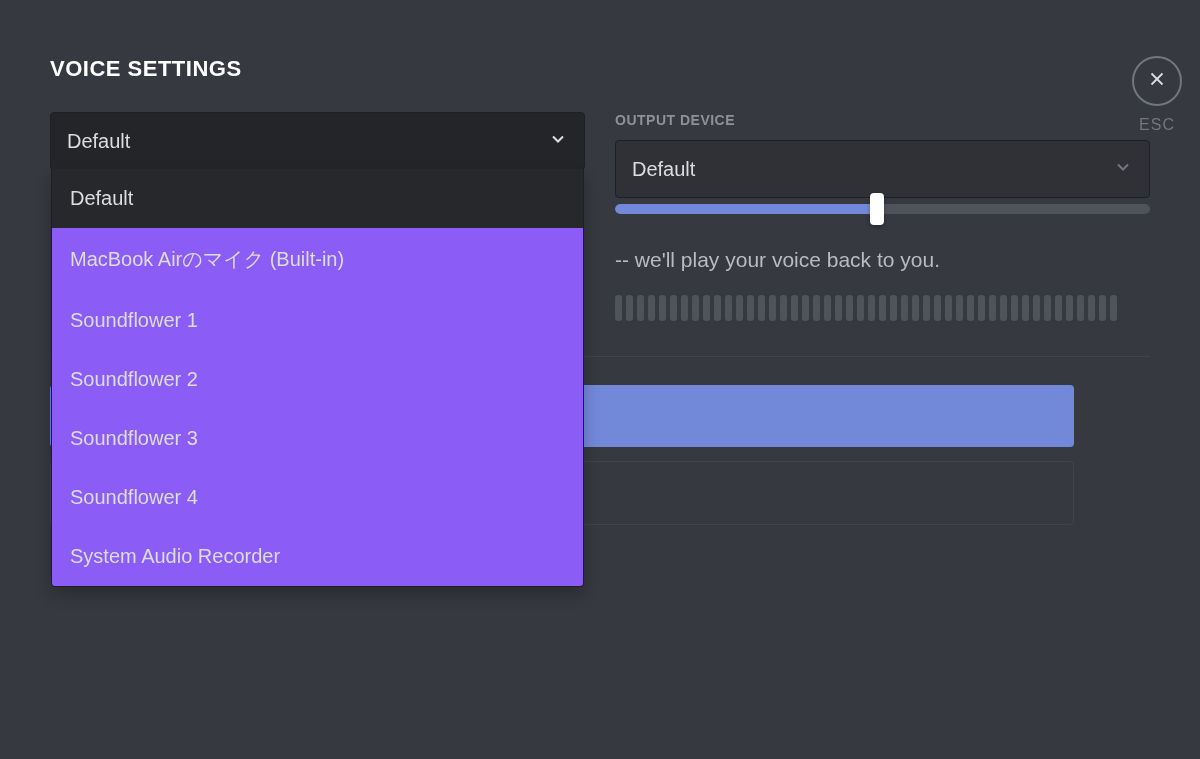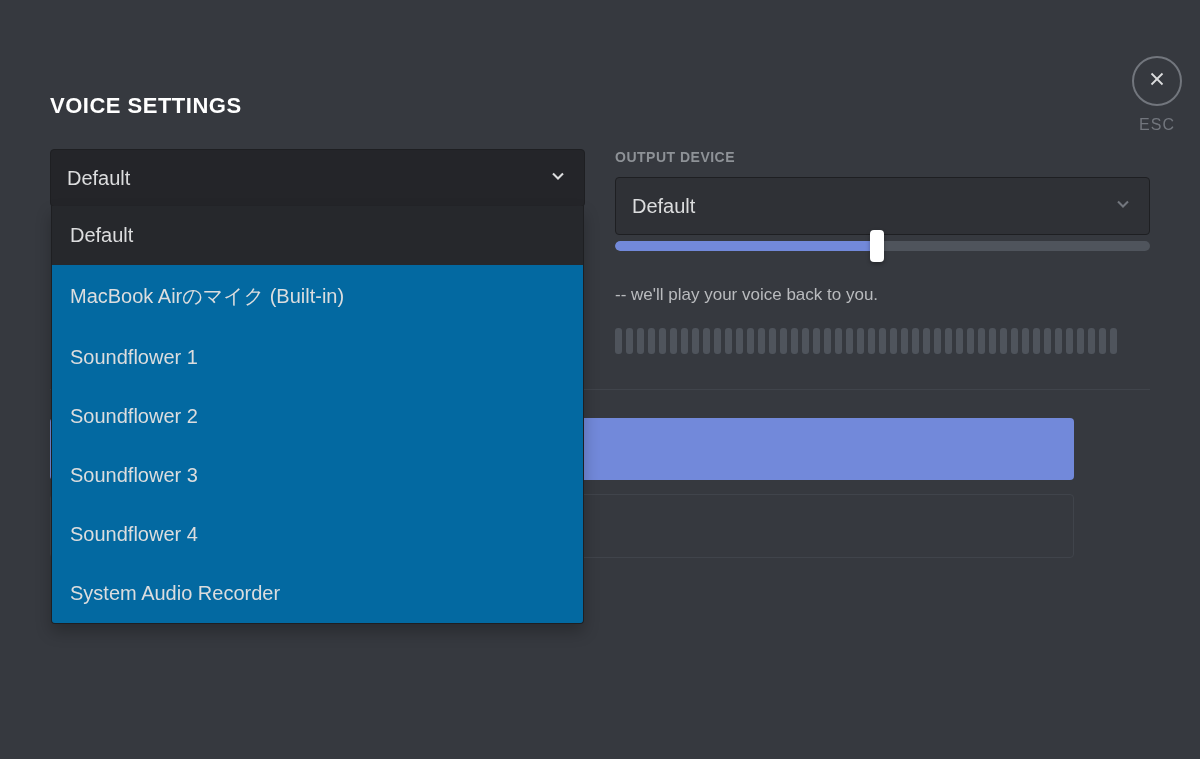--- a/index.html
+++ b/index.html
@@ -12,21 +12,20 @@
       height: 759px;
       background: #36393f;
       font-family: -apple-system, BlinkMacSystemFont, "Segoe UI", Helvetica, Arial, sans-serif;
       color: #dcddde;
       overflow: hidden;
       position: relative;
     }
     .content {
       padding: 56px 50px 0 50px;
       width: 100%;
-      margin-top: 37px;
     }
     .page-title {
       font-size: 22px;
       font-weight: 700;
       color: #ffffff;
       letter-spacing: 0.5px;
       margin-bottom: 30px;
     }
     .columns {
       display: flex;
@@ -78,21 +77,21 @@
       border-radius: 0 0 4px 4px;
       box-shadow: 0 8px 16px rgba(0,0,0,0.24);
       z-index: 100;
       overflow: hidden;
     }
     .dropdown-item {
       padding: 18px 18px;
       font-size: 20px;
       color: #dcddde;
       cursor: pointer;
-      background: #0369a1;
+      background: #8b5cf6;
     }
     .dropdown-item.highlight {
       background: #26282c;
     }
     .vol-label {
       font-size: 14px;
       font-weight: 600;
       letter-spacing: 0.5px;
       color: #8e9297;
       margin-top: 38px;
@@ -125,21 +124,21 @@
       width: 14px;
       height: 32px;
       background: #ffffff;
       border-radius: 4px;
       top: 50%;
       transform: translate(-50%, -50%);
       box-shadow: 0 2px 4px rgba(0,0,0,0.3);
     }
     .hint-text {
       color: #b9bbbe;
-      font-size: 17px;
+      font-size: 21px;
       margin-top: 28px;
     }
     .meter {
       margin-top: 22px;
       height: 28px;
       display: flex;
       gap: 4px;
       align-items: center;
     }
     .meter-seg {

